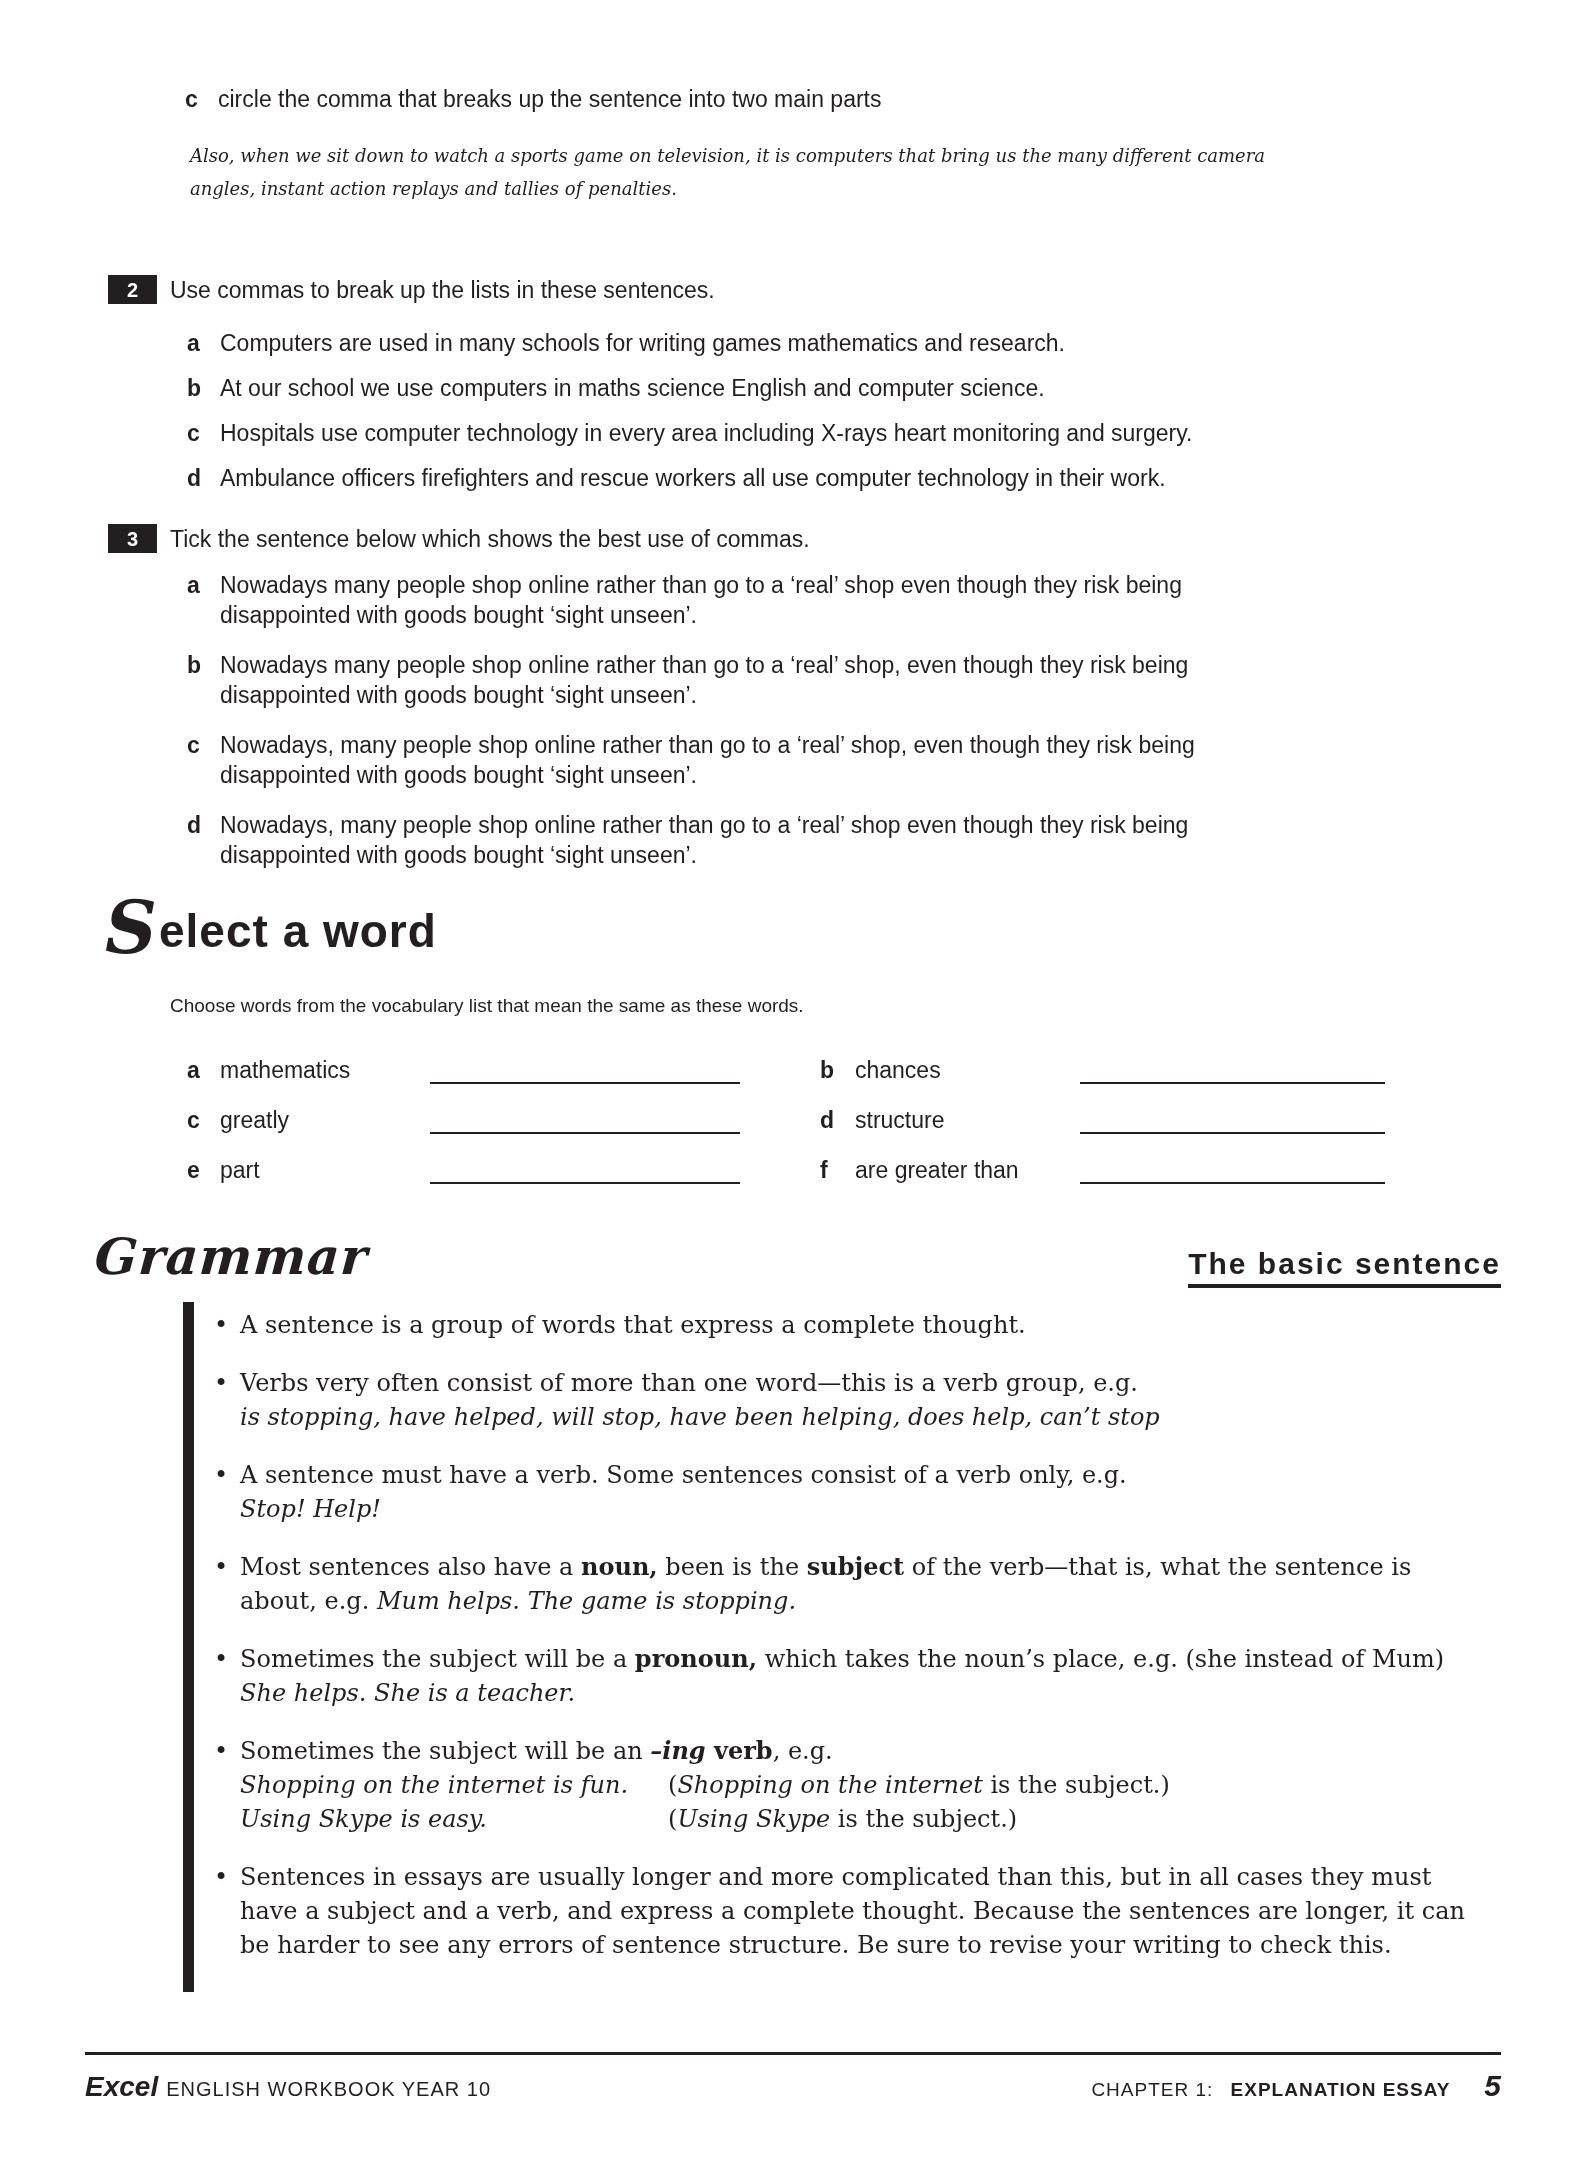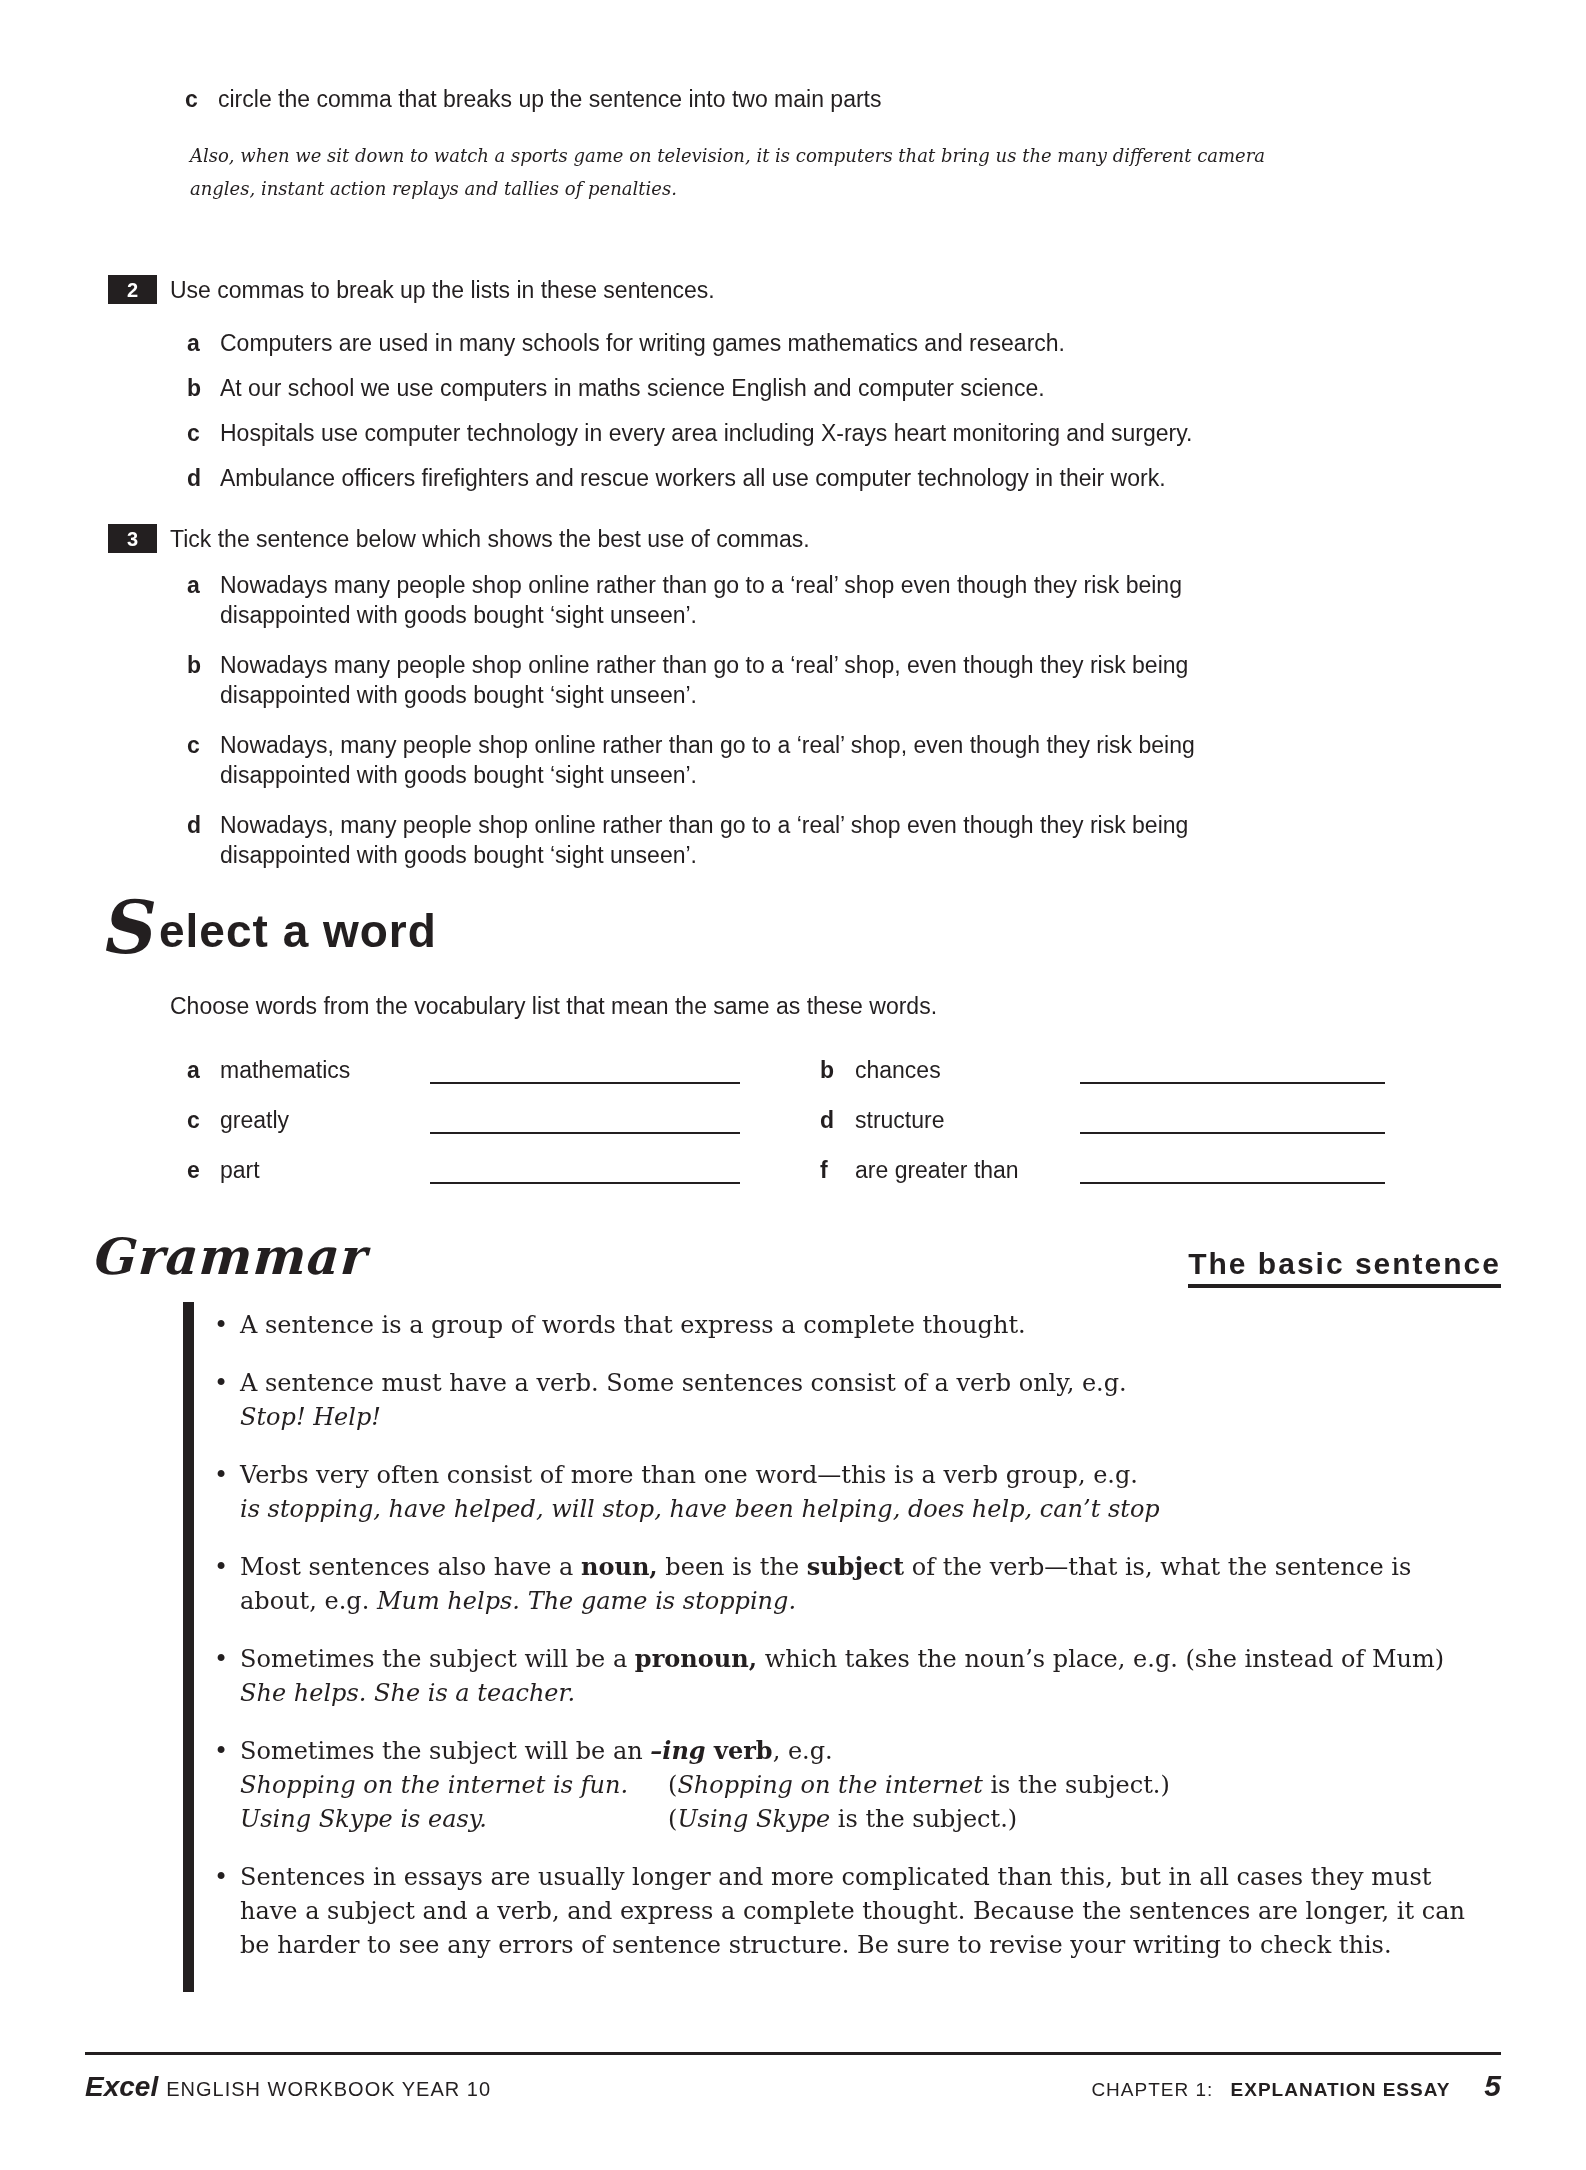--- a/index.html
+++ b/index.html
@@ -34,21 +34,21 @@
   .q3 .q-items .item-row{margin-bottom:20px;line-height:30px;}
   .q3 .item-text{max-width:1010px;}
 
   
   .sw-section{margin-top:30px;}
   .sw-title{font-size:46px;font-weight:bold;letter-spacing:1px;line-height:60px;}
   .sw-initial{
     font-family:"DejaVu Serif","Liberation Serif",serif;font-style:italic;
     font-size:72px;line-height:0;vertical-align:-6px;margin-right:1px;
   }
-  .sw-instruction{margin:25px 0 0 65px;font-size:23px;line-height:28px;}
+  .sw-instruction{margin:25px 0 0 65px;font-size:19px;line-height:28px;}
   .sw-grid{margin-top:36px;}
   .sw-row{display:flex;align-items:flex-end;line-height:28px;font-size:23px;margin-bottom:22px;}
   .sw-letter{font-weight:bold;width:33px;flex:0 0 33px;margin-left:82px;}
   .sw-word{width:210px;flex:0 0 210px;}
   .sw-blank{flex:0 0 310px;width:310px;height:26px;border-bottom:2px solid #231f20;}
   .sw-letter.col2{margin-left:80px;flex-basis:35px;width:35px;}
   .sw-word.col2{flex-basis:225px;width:225px;}
   .sw-blank.col2{flex-basis:305px;width:305px;}
 
   
@@ -186,26 +186,26 @@
   <section class="grammar-section">
     <div class="grammar-head">
       <span class="grammar-title">Grammar</span>
       <span class="grammar-subtitle">The basic sentence</span>
     </div>
     <div class="grammar-box">
       <div class="bullet">
         <div><span>A sentence is a group of words that express a complete thought.</span></div>
       </div>
       <div class="bullet">
+        <div><span>Verbs very often consist of more than one word—this is a verb group, e.g.</span></div>
+        <div><span class="seg-i">is stopping, have helped, will stop, have been helping, does help, can’t stop</span></div>
+      </div>
+      <div class="bullet">
         <div><span>A sentence must have a verb. Some sentences consist of a verb only, e.g.</span></div>
         <div><span class="seg-i">Stop! Help!</span></div>
-      </div>
-      <div class="bullet">
-        <div><span>Verbs very often consist of more than one word—this is a verb group, e.g.</span></div>
-        <div><span class="seg-i">is stopping, have helped, will stop, have been helping, does help, can’t stop</span></div>
       </div>
       <div class="bullet">
         <div><span>Most sentences also have a </span><span class="seg-b">noun,</span><span> been is the </span><span class="seg-b">subject</span><span> of the verb—that is, what the sentence is about, e.g. </span><span class="seg-i">Mum helps. The game is stopping.</span></div>
       </div>
       <div class="bullet">
         <div><span>Sometimes the subject will be a </span><span class="seg-b">pronoun,</span><span> which takes the noun’s place, e.g. (she instead of Mum)</span></div>
         <div><span class="seg-i">She helps. She is a teacher.</span></div>
       </div>
       <div class="bullet">
         <div><span>Sometimes the subject will be an </span><span class="seg-bi">–ing</span><span class="seg-b"> verb</span><span>, e.g.</span></div>

